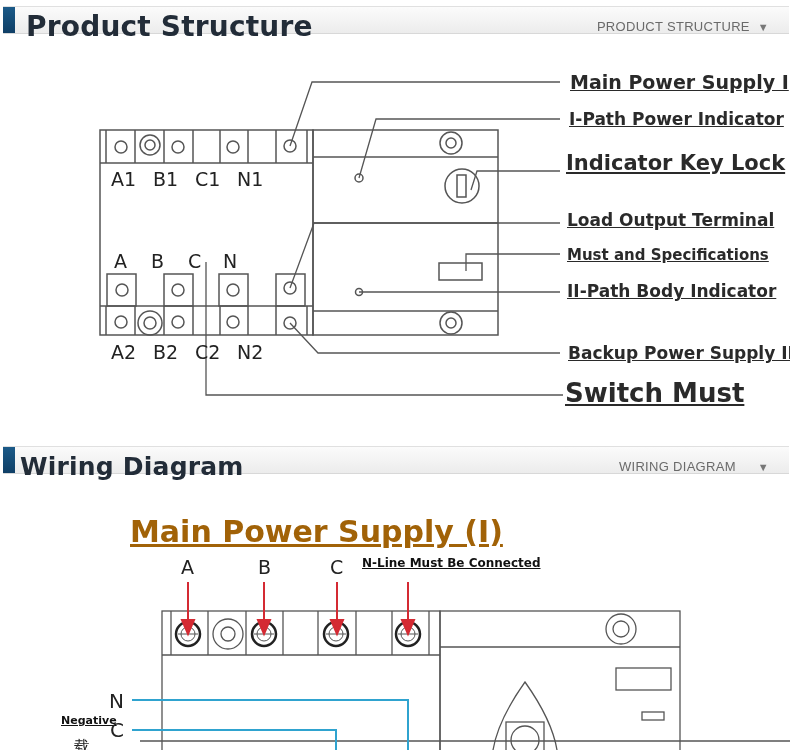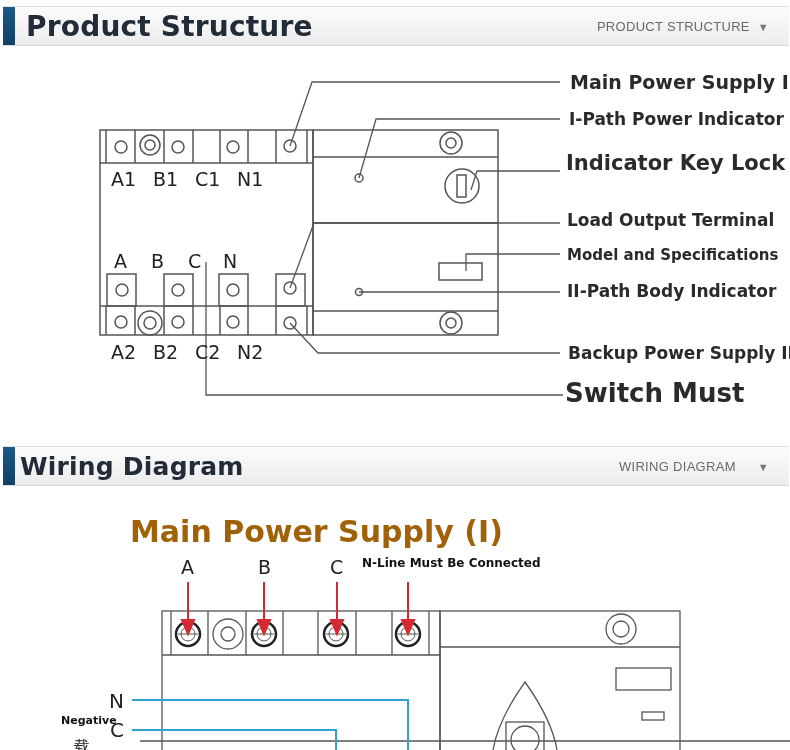--- a/index.html
+++ b/index.html
@@ -1,27 +1,27 @@
 <!DOCTYPE html>
 <html><head>
 <meta charset="utf-8">
 <style>
   html, body { margin:0; padding:0; background:#ffffff; }
   body { width:790px; height:750px; position:relative; overflow:hidden; font-family:"DejaVu Sans", sans-serif; }
   .section-bar {
-    position:absolute; left:3px; width:786px; height:40px;
+    position:absolute; left:3px; width:786px; height:28px;
     background:linear-gradient(#fbfbfb, #ececec);
     border-top:1px solid #e0e0e0; border-bottom:1px solid #d8d8d8;
     box-sizing:border-box;
   }
   .section-bar .accent { position:absolute; left:0; top:0; width:12px; height:100%; background:linear-gradient(#1b5a88, #0f3f66); }
   .section-bar .title { position:absolute; left:23px; top:1px; font-size:28px; font-weight:bold; color:#222c38; line-height:38px; letter-spacing:0.2px; }
   .section-bar .sub { position:absolute; right:20px; top:12px; font-size:13px; color:#6a6a6a; line-height:16px; font-family:"Liberation Sans", sans-serif; letter-spacing:0.3px; }
   .section-bar .sub .arrow { margin-left:8px; font-size:11px; color:#777; }
-  .label { position:absolute; color:#2a2a2a; font-weight:bold; white-space:nowrap; }
+  .label { position:absolute; color:#2a2a2a; font-weight:bold; white-space:nowrap;text-decoration:underline; }
   svg { position:absolute; left:0; top:0; }
   .term-lbl { font-family:"DejaVu Sans", sans-serif; font-size:19px; fill:#222; }
 </style>
 </head>
 <body>
 
 <div class="section-bar" style="top:6px;">
   <div class="accent"></div>
   <div class="title">Product Structure</div>
   <div class="sub">
@@ -111,21 +111,21 @@
   <text class="term-lbl" x="111" y="359">A2</text>
   <text class="term-lbl" x="153" y="359">B2</text>
   <text class="term-lbl" x="195" y="359">C2</text>
   <text class="term-lbl" x="237" y="359">N2</text>
 </svg>
 
 <div class="label" style="left:570px; top:71px; font-size:19px;">Main Power Supply I</div>
 <div class="label" style="left:569px; top:109px; font-size:17px;">I-Path Power Indicator</div>
 <div class="label" style="left:566px; top:151px; font-size:21px;">Indicator Key Lock</div>
 <div class="label" style="left:567px; top:210px; font-size:17px;">Load Output Terminal</div>
-<div class="label" style="left:567px; top:246px; font-size:15px;">Model and Specifications</div>
+<div class="label" style="left:567px; top:246px; font-size:15px;">Must and Specifications</div>
 <div class="label" style="left:567px; top:281px; font-size:17px;">II-Path Body Indicator</div>
 <div class="label" style="left:568px; top:343px; font-size:17px;">Backup Power Supply II</div>
 <div class="label" style="left:565px; top:378px; font-size:26px;">Switch Must</div>
 
 <div class="section-bar" style="top:446px;">
   <div class="accent"></div>
   <div class="title" style="left:17px; font-size:25px;">Wiring Diagram</div>
   <div class="sub">
     <span>WIRING DIAGRAM</span><span class="arrow" style="margin-left:22px;">▼</span>
   </div>

